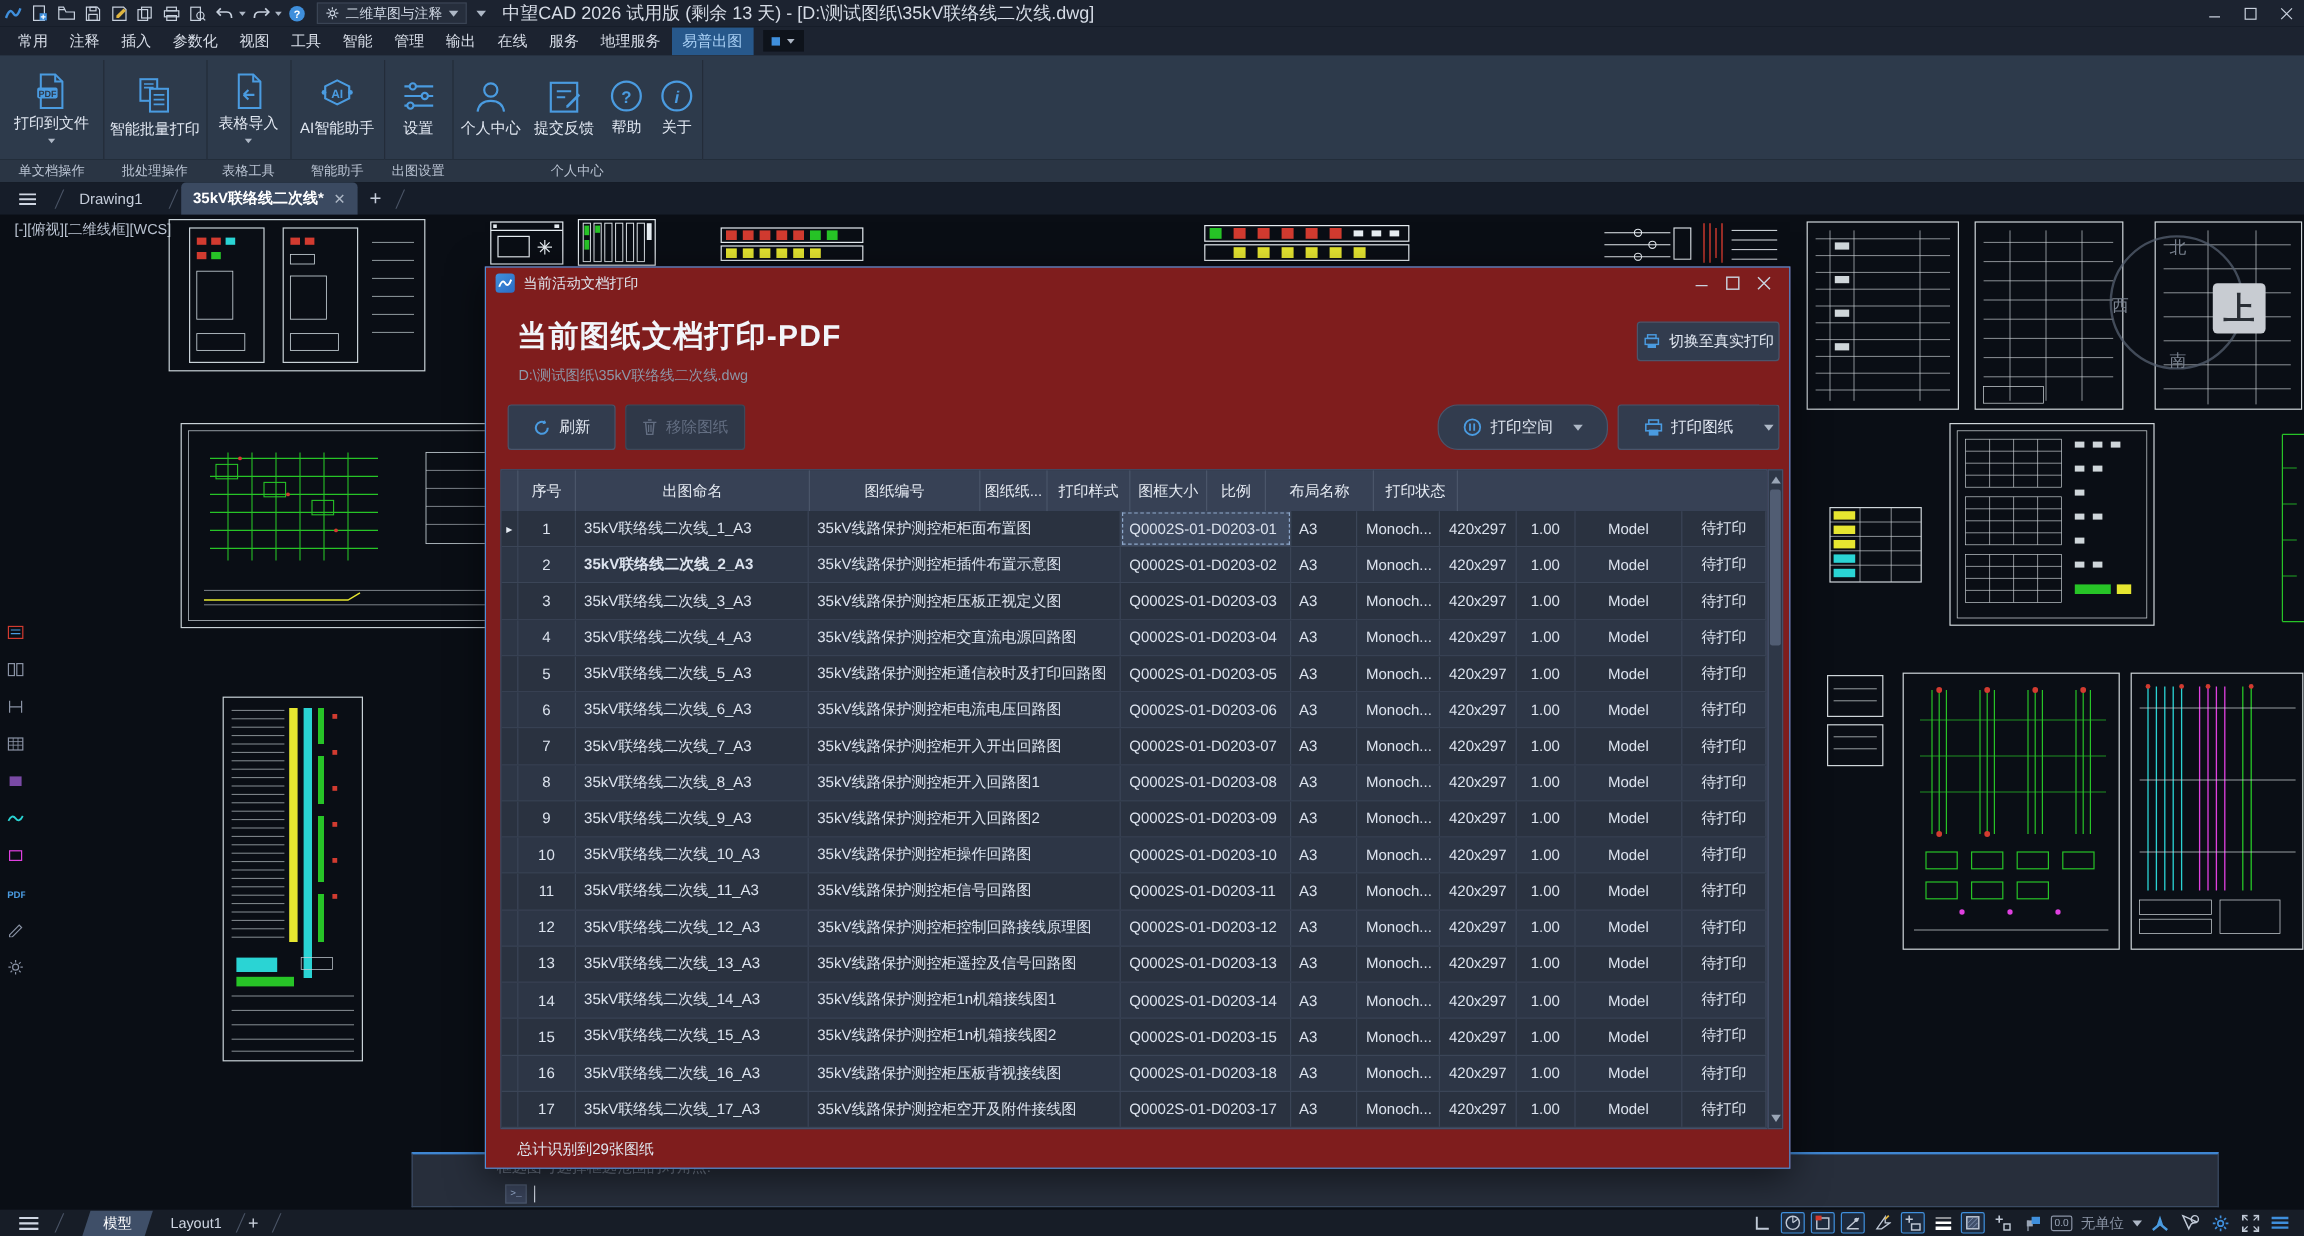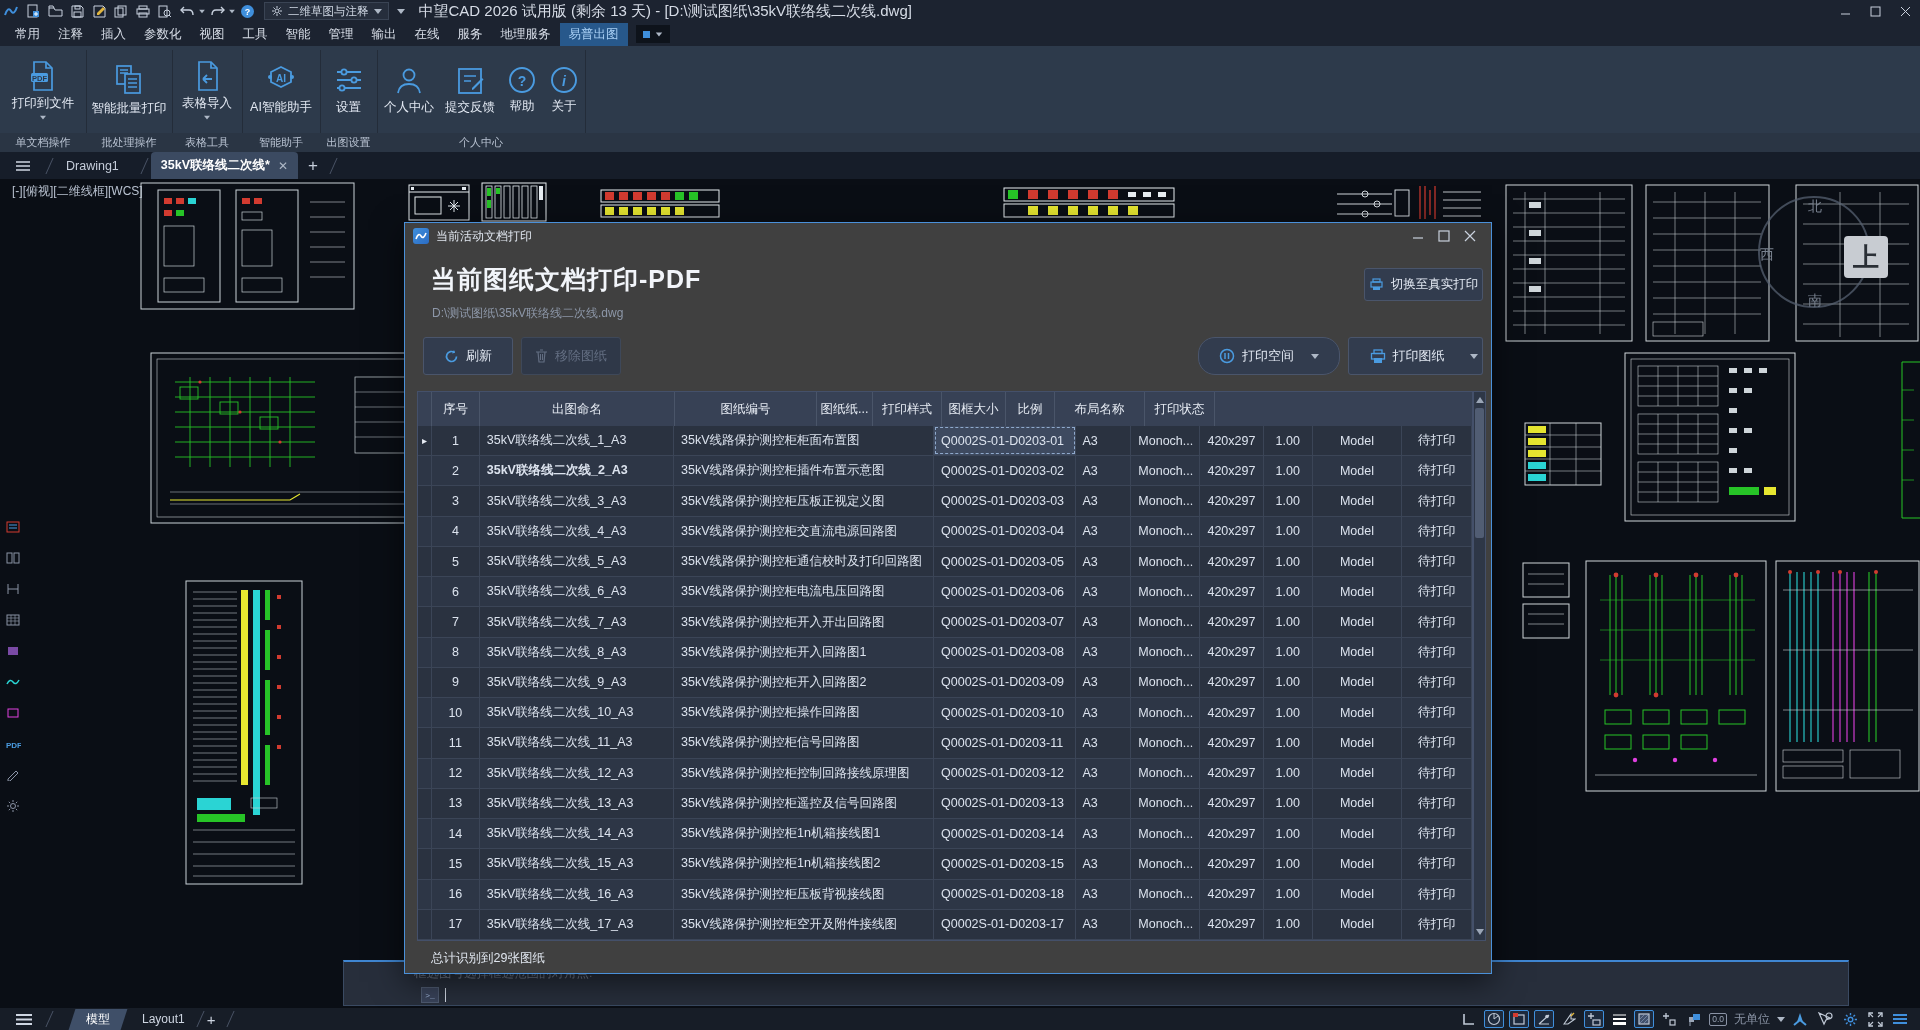--- a/index.html
+++ b/index.html
@@ -66,21 +66,21 @@
   
   #cmdpanel { position:absolute; left:343px; top:781px; width:1506px; height:46px; background:#272e3b;
     border:1px solid #3a4a62; border-top:2px solid #3f86d2; z-index:2; }
   #cmd-prompt { position:absolute; left:70px; top:3px; color:#737d8e; font-size:12.5px; }
   #cmd-inrow { position:absolute; left:77px; top:25px; display:flex; align-items:center; gap:6px; }
   #cmd-chip { width:18px; height:16px; background:#39435a; border:1px solid #4e5a70; color:#9fb5d8;
     font-size:8px; display:flex; align-items:center; justify-content:center; font-family:"Liberation Mono",monospace; }
   #cmd-cursor { width:1px; height:14px; background:#cfd6e2; }
 
   
-  #dlg { position:absolute; left:404px; top:43px; width:1088px; height:752px; background:#404040;
+  #dlg { position:absolute; left:404px; top:43px; width:1088px; height:752px; background:#7f1d1d;
     border:1px solid #4a90d9; z-index:5; box-shadow:0 8px 30px rgba(0,0,0,.55); }
   #dlg-tb { position:absolute; left:0; top:0; width:100%; height:26px; display:flex; align-items:center;
     padding:0 8px; color:#dfe5ee; font-size:12px; gap:7px; }
   #dlg-logo { width:16px; height:16px; border-radius:3px; background:linear-gradient(135deg,#3f8fdc,#2b6cc4);
     display:flex; align-items:center; justify-content:center; }
   .dctl { width:26px; height:20px; display:flex; align-items:center; justify-content:center; }
   #dlg-heading { position:absolute; left:26px; top:40px; color:#f2f5fa; font-size:25px; font-weight:bold;
     letter-spacing:1px; }
   #dlg-path { position:absolute; left:27px; top:82px; color:#8d97a8; font-size:12px; }
   .btn { background:#323c4e; border:1px solid #4a556b; border-radius:3px; color:#e2e8f2; font-size:13px;

